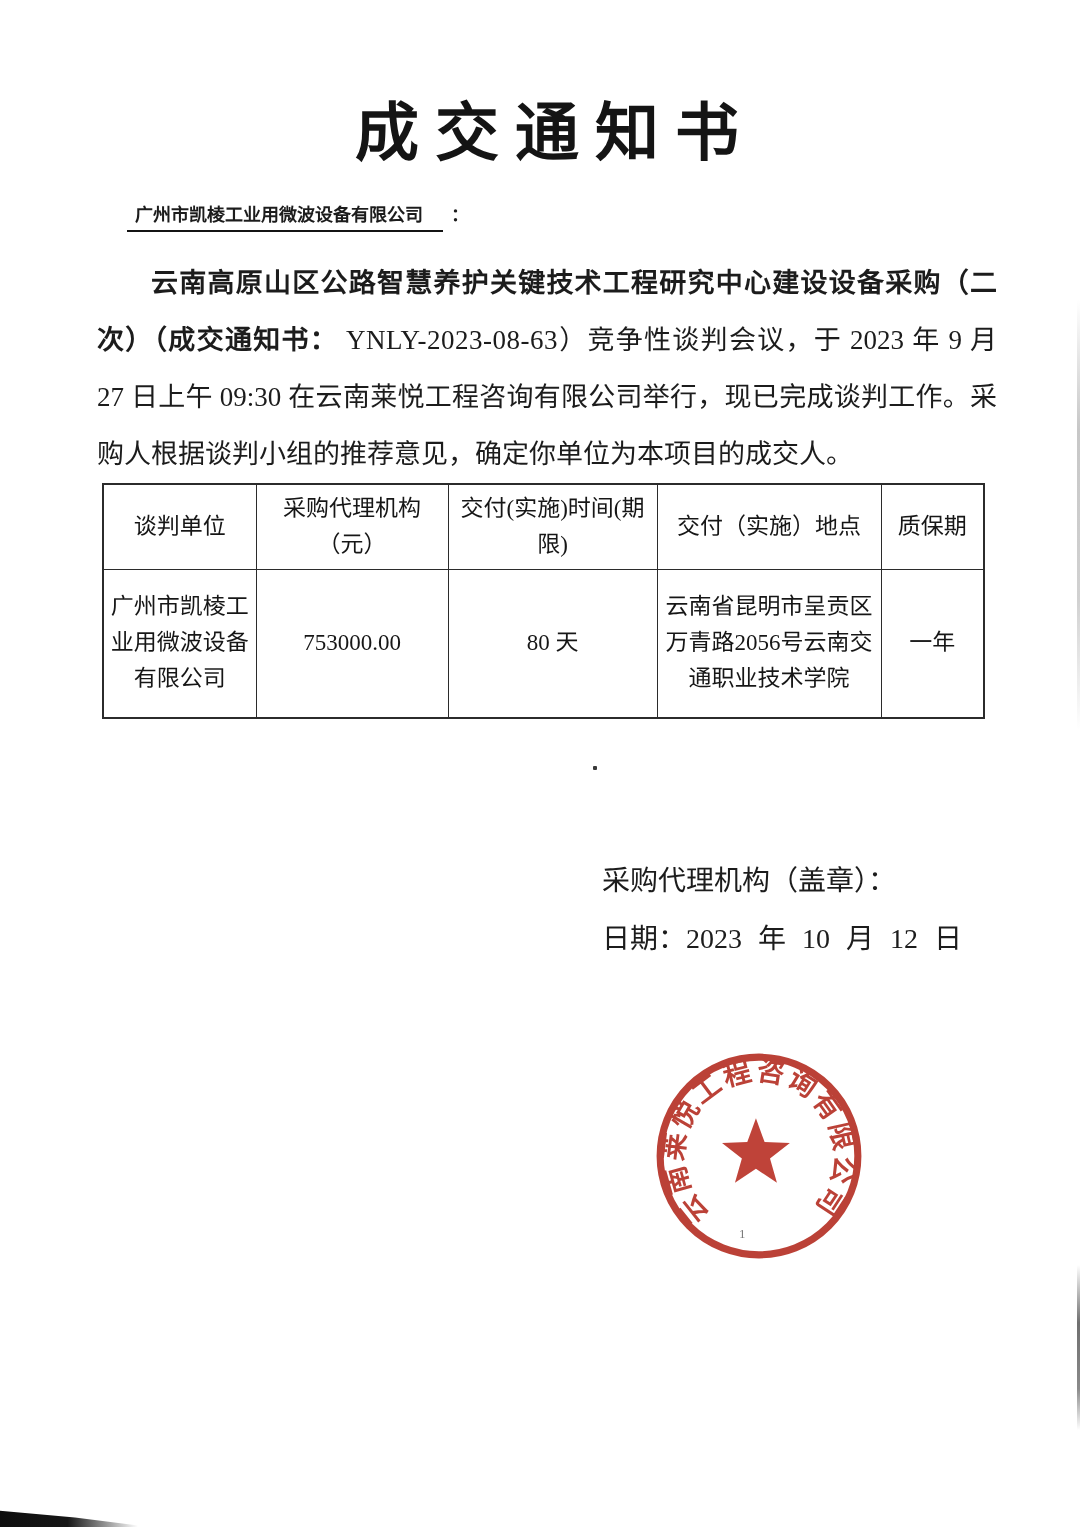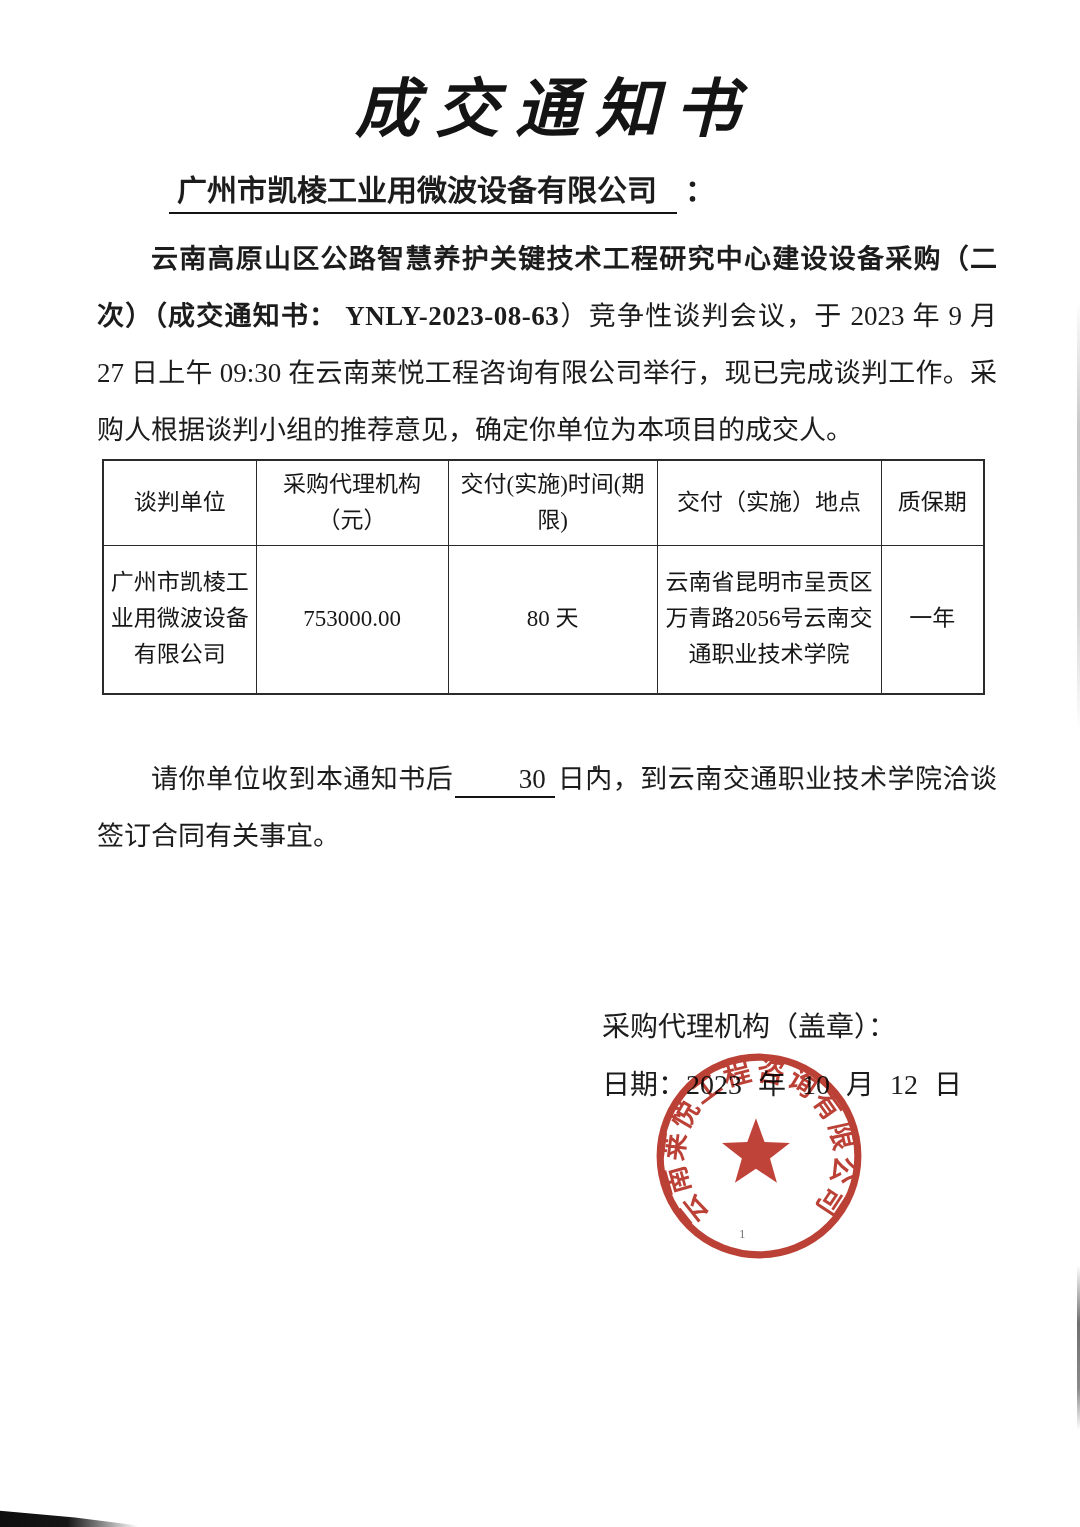--- a/index.html
+++ b/index.html
@@ -4,41 +4,40 @@
 <style>
   html,body { margin:0; padding:0; background:#ffffff; }
   .page {
     position:relative; width:1080px; height:1527px; margin:0 auto;
     background:#ffffff; overflow:hidden; color:#1c1c1c;
     font-family:"Liberation Serif","DejaVu Serif",serif;
   }
   .content { padding:0 83px 0 97px; }
 
   .title {
-    margin:0; padding-top:76px; text-align:center;
+    margin:0; padding-top:100px; text-align:center;
     font-size:64px; font-weight:bold; letter-spacing:16px; text-indent:16px;
     line-height:1.05; color:#141414;
     font-family:"Liberation Serif","DejaVu Serif",serif;
-    font-style:italic;
   }
 
   .addressee {
-    margin-top:28px; margin-left:80px; font-size:30px; font-weight:bold;
+    margin-top:28px; margin-left:38px; font-size:18px; font-weight:bold;
     font-family:"Liberation Sans","DejaVu Sans",sans-serif; line-height:40px;
   }
   .addr-name { border-bottom:2.5px solid #141414; padding:0 20px 5px 8px; margin-left:-8px; }
   .addr-colon { margin-left:8px; }
 
   .para {
     margin:0; font-size:27px; line-height:57px; text-align:justify;
     text-indent:2em; color:#1c1c1c;
   }
   .para-1 { margin-top:20px; }
   .b-sans { font-weight:bold; font-family:"Liberation Sans","DejaVu Sans",sans-serif; }
-  .code { font-weight:700; margin-left:8px; letter-spacing:0.5px; }
+  .code { font-weight:400; margin-left:8px; letter-spacing:0.5px; }
 
   table.award {
     margin-left:5px; border-collapse:collapse; table-layout:fixed;
     width:881px; font-size:23px; color:#161616;
     border:2px solid #2b2b2b;
   }
   table.award th, table.award td {
     border:1.5px solid #2b2b2b; text-align:center; vertical-align:middle;
     padding:4px 6px; font-weight:normal; line-height:36px;
   }
@@ -128,21 +127,20 @@
         <tr>
           <td>广州市凯棱工业用微波设备有限公司</td>
           <td>753000.00</td>
           <td>80 天</td>
           <td>云南省昆明市呈贡区万青路2056号云南交通职业技术学院</td>
           <td>一年</td>
         </tr>
       </tbody>
     </table>
 
-    <p class="para closing"><span>请你单位收到本通知书后</span><span class="blank"><span>30</span></span><span>日内，到云南交通职业技术学院洽谈签订合同有关事宜。</span></p>
 
     <div class="signature">
       <div class="sig-agency">采购代理机构（盖章）：</div>
       <div class="sig-date">日期：2023 年 10 月 12 日</div>
     </div>
   </div>
 
   <div class="stamp">
     <svg viewBox="0 0 210 210" width="214" height="214">
       <circle cx="105" cy="105" r="97" fill="none" stroke="#b8372c" stroke-width="7"></circle>

